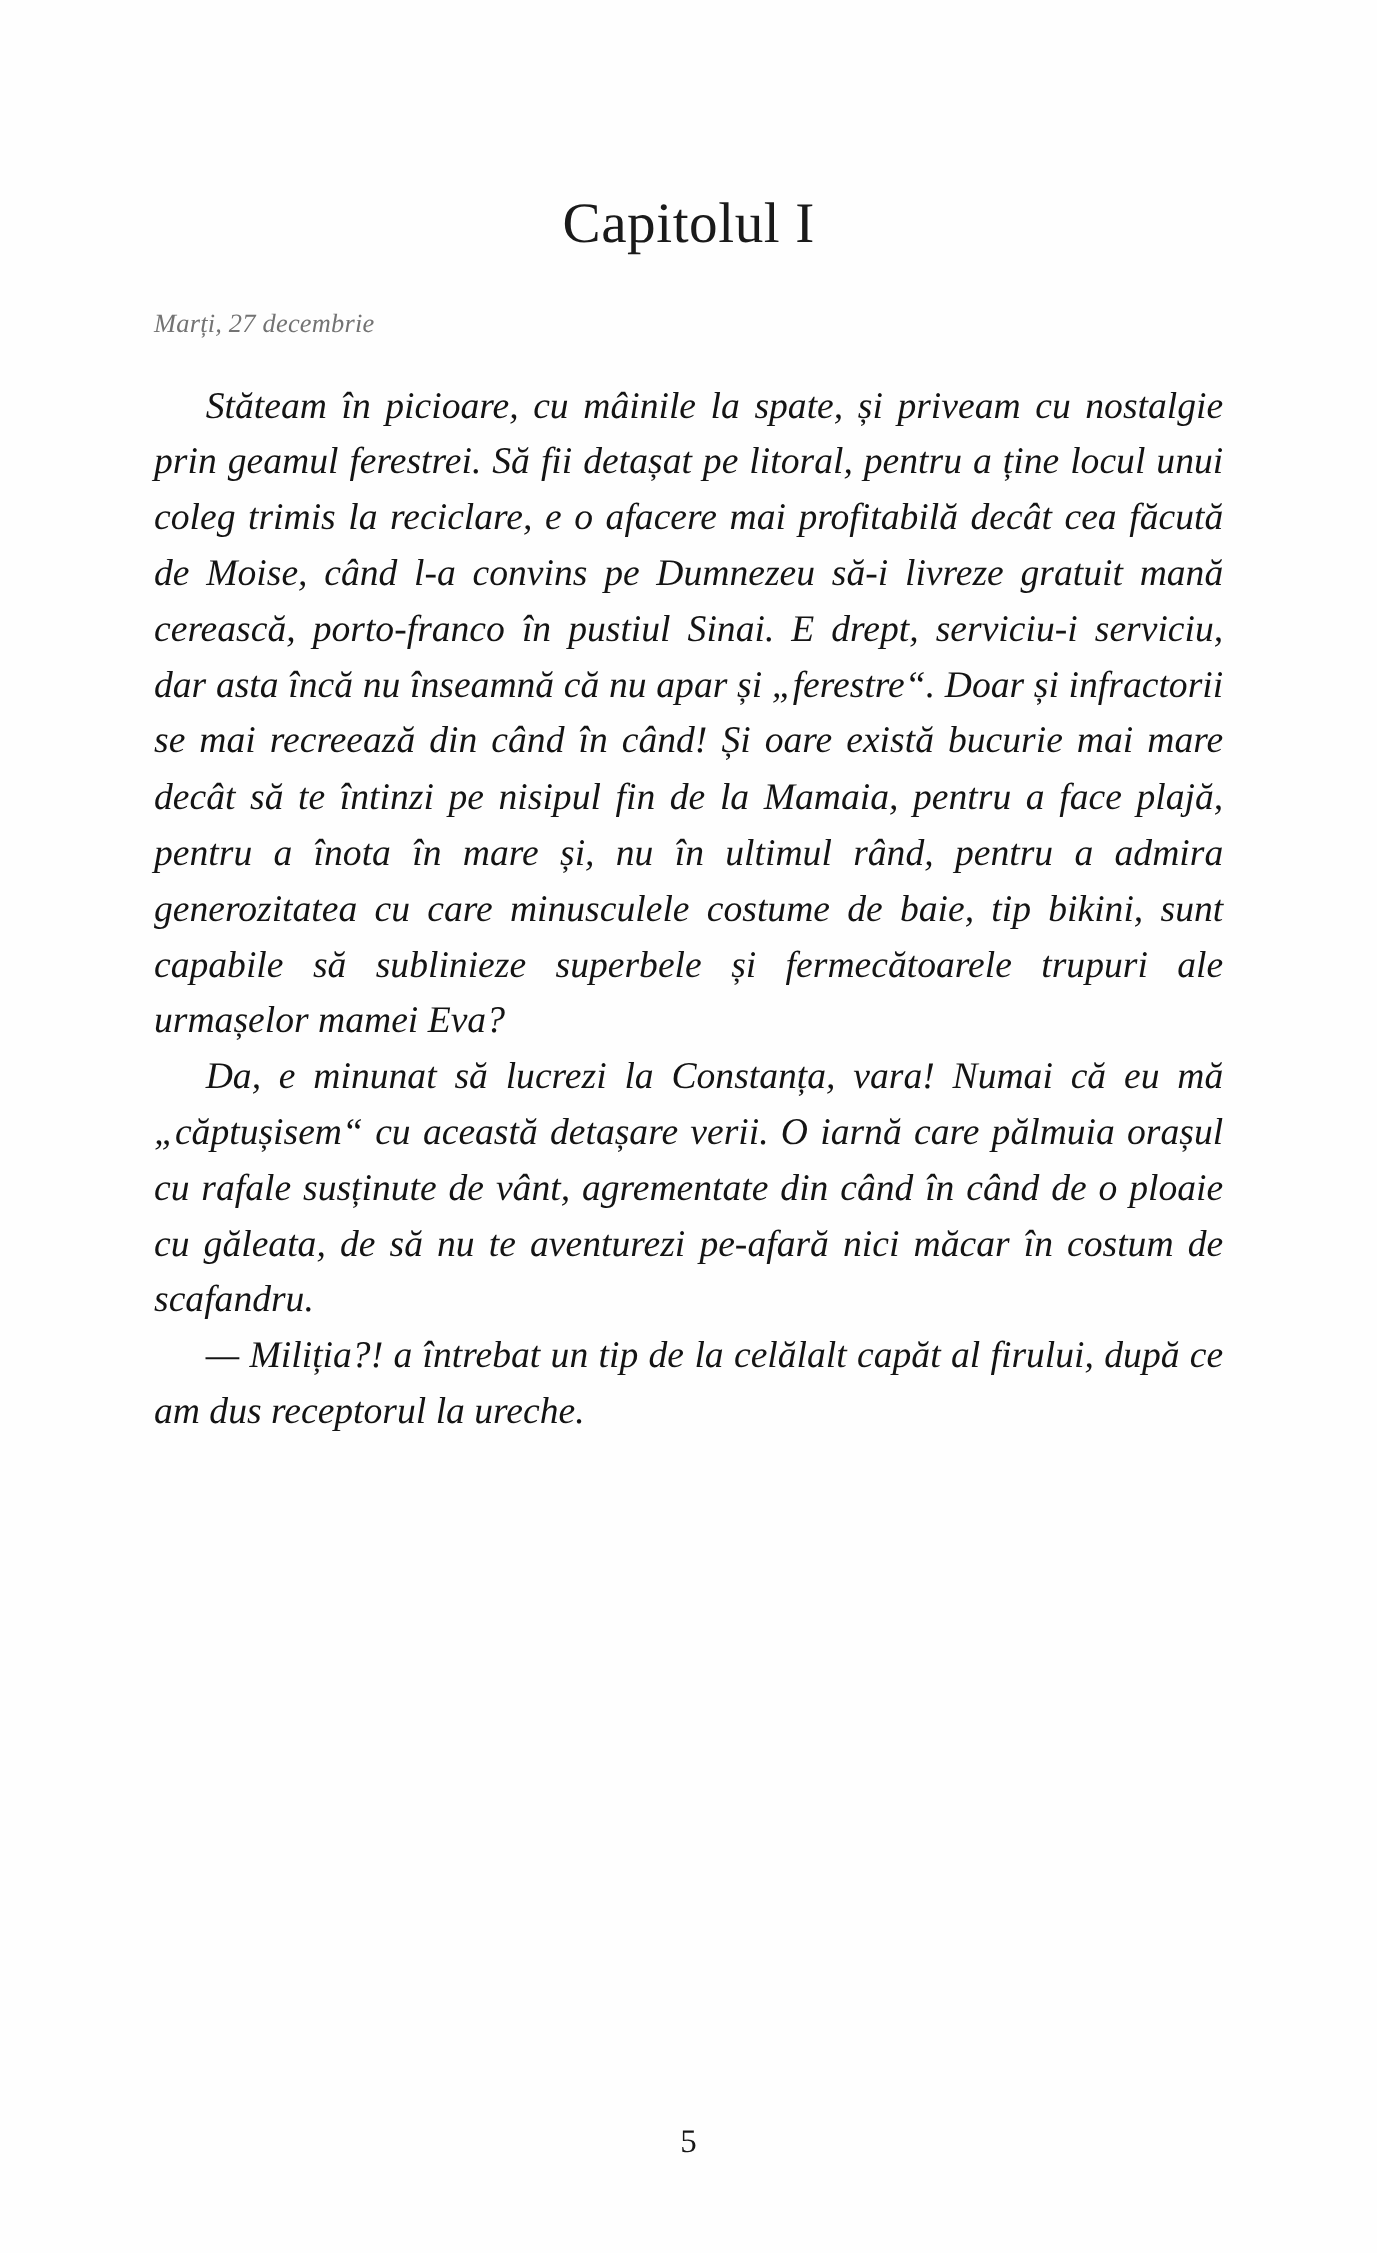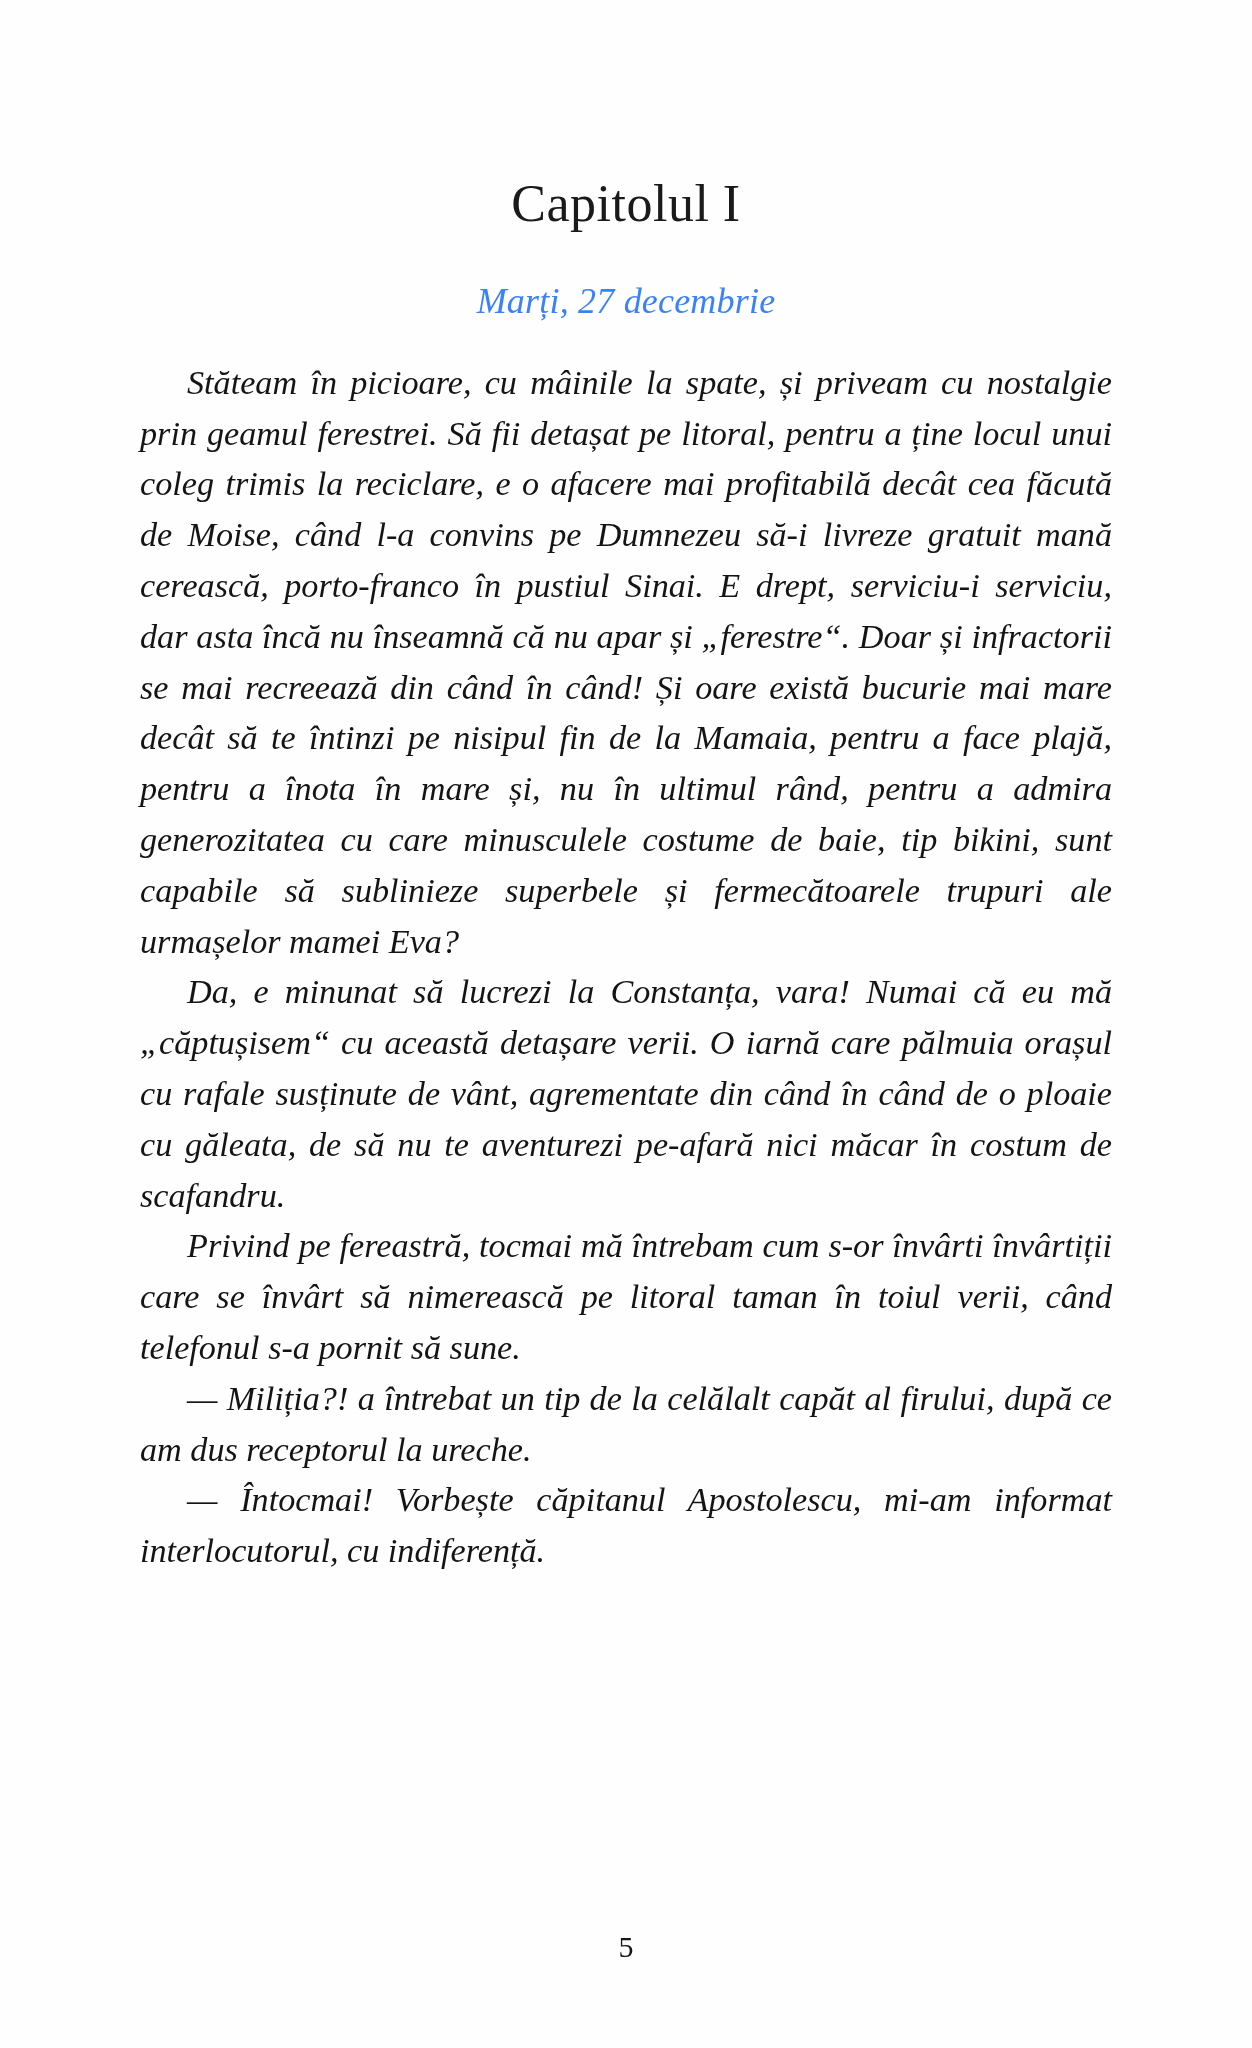--- a/index.html
+++ b/index.html
@@ -35,26 +35,25 @@
     text-align: center;
     font-size: 52px;
     line-height: 1.1;
     letter-spacing: 0.5px;
     font-weight: 400;
     margin-top: 175px;
     color: #1a1a1a;
   }
 
   .chapter-date {
-    text-align: center;
     font-style: italic;
-    font-size: 36px;
+    font-size: 24px;
     line-height: 1.1;
     margin-top: 50px;
-    color: #3b82f6;
+    color: #737373;
     letter-spacing: 0.2px;
   }
 
   .body-copy {
     margin-top: 36px;
     font-size: 34.2px;
     line-height: 50.8px;
     text-align: justify;
     text-justify: inter-word;
     hyphens: manual;
@@ -89,22 +88,20 @@
 
   <div class="text-block">
 
     <h1 class="chapter-title">Capitolul I</h1>
 
     <div class="chapter-date">Marți, 27 decembrie</div>
 
     <div class="body-copy">
       <p>Stăteam în picioare, cu mâinile la spate, și priveam cu nostalgie prin geamul ferestrei. Să fii detașat pe litoral, pentru a ține locul unui coleg trimis la reciclare, e o afacere mai profitabilă decât cea făcută de Moise, când l-a convins pe Dumnezeu să-i livreze gratuit mană cerească, porto-franco în pustiul Sinai. E drept, serviciu-i serviciu, dar asta încă nu înseamnă că nu apar și „ferestre“. Doar și infractorii se mai recreează din când în când! Și oare există bucurie mai mare decât să te întinzi pe nisipul fin de la Mamaia, pentru a face plajă, pentru a înota în mare și, nu în ultimul rând, pentru a admira generozitatea cu care minusculele costume de baie, tip bikini, sunt capabile să sublinieze superbele și fermecătoarele trupuri ale urmașelor mamei Eva?</p>
       <p>Da, e minunat să lucrezi la Constanța, vara! Numai că eu mă „căptușisem“ cu această detașare verii. O iarnă care pălmuia orașul cu rafale susținute de vânt, agrementate din când în când de o ploaie cu găleata, de să nu te aventurezi pe-afară nici măcar în costum de scafandru.</p>
-      <p>Privind pe fereastră, tocmai mă întrebam cum s-or învârti învârtiții care se învârt să nimerească pe litoral taman în toiul verii, când telefonul s-a pornit să sune.</p>
       <p class="dialogue">— Miliția?! a întrebat un tip de la celălalt capăt al firului, după ce am dus receptorul la ureche.</p>
-      <p class="dialogue">— Întocmai! Vorbește căpitanul Apostolescu, mi-am informat interlocutorul, cu indiferență.</p>
     </div>
 
   </div>
 
   <div class="page-number">5</div>
 
 </div>
 
 </body></html>

